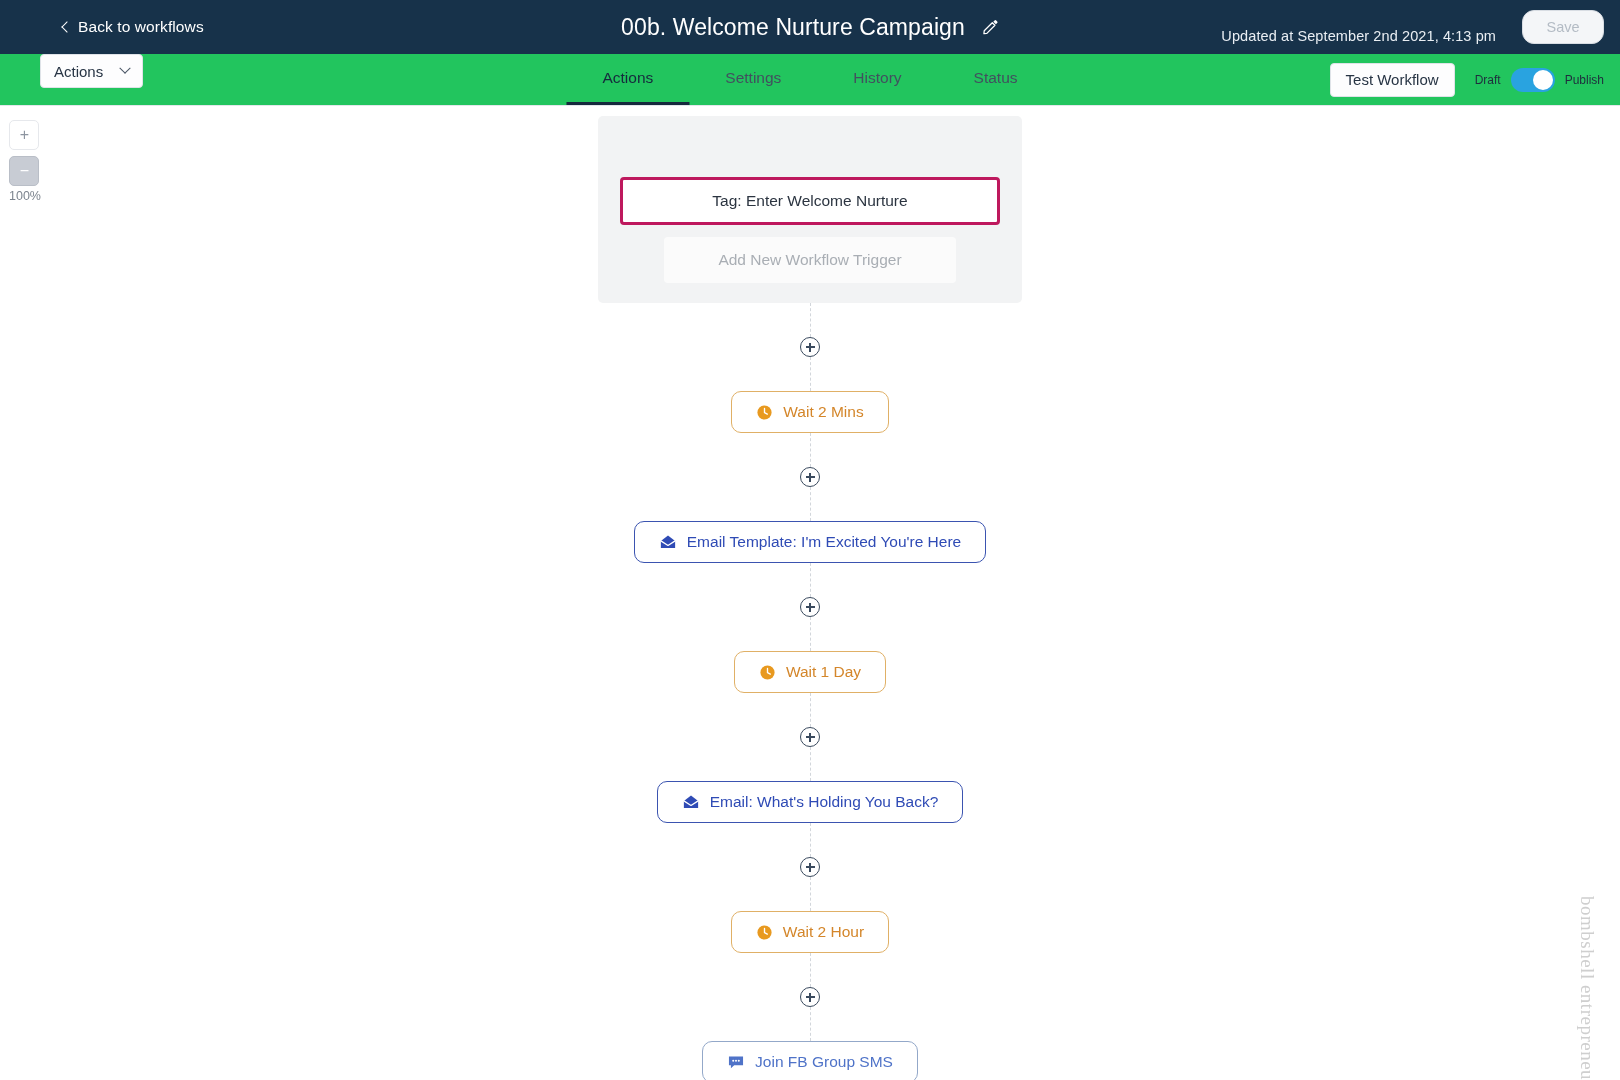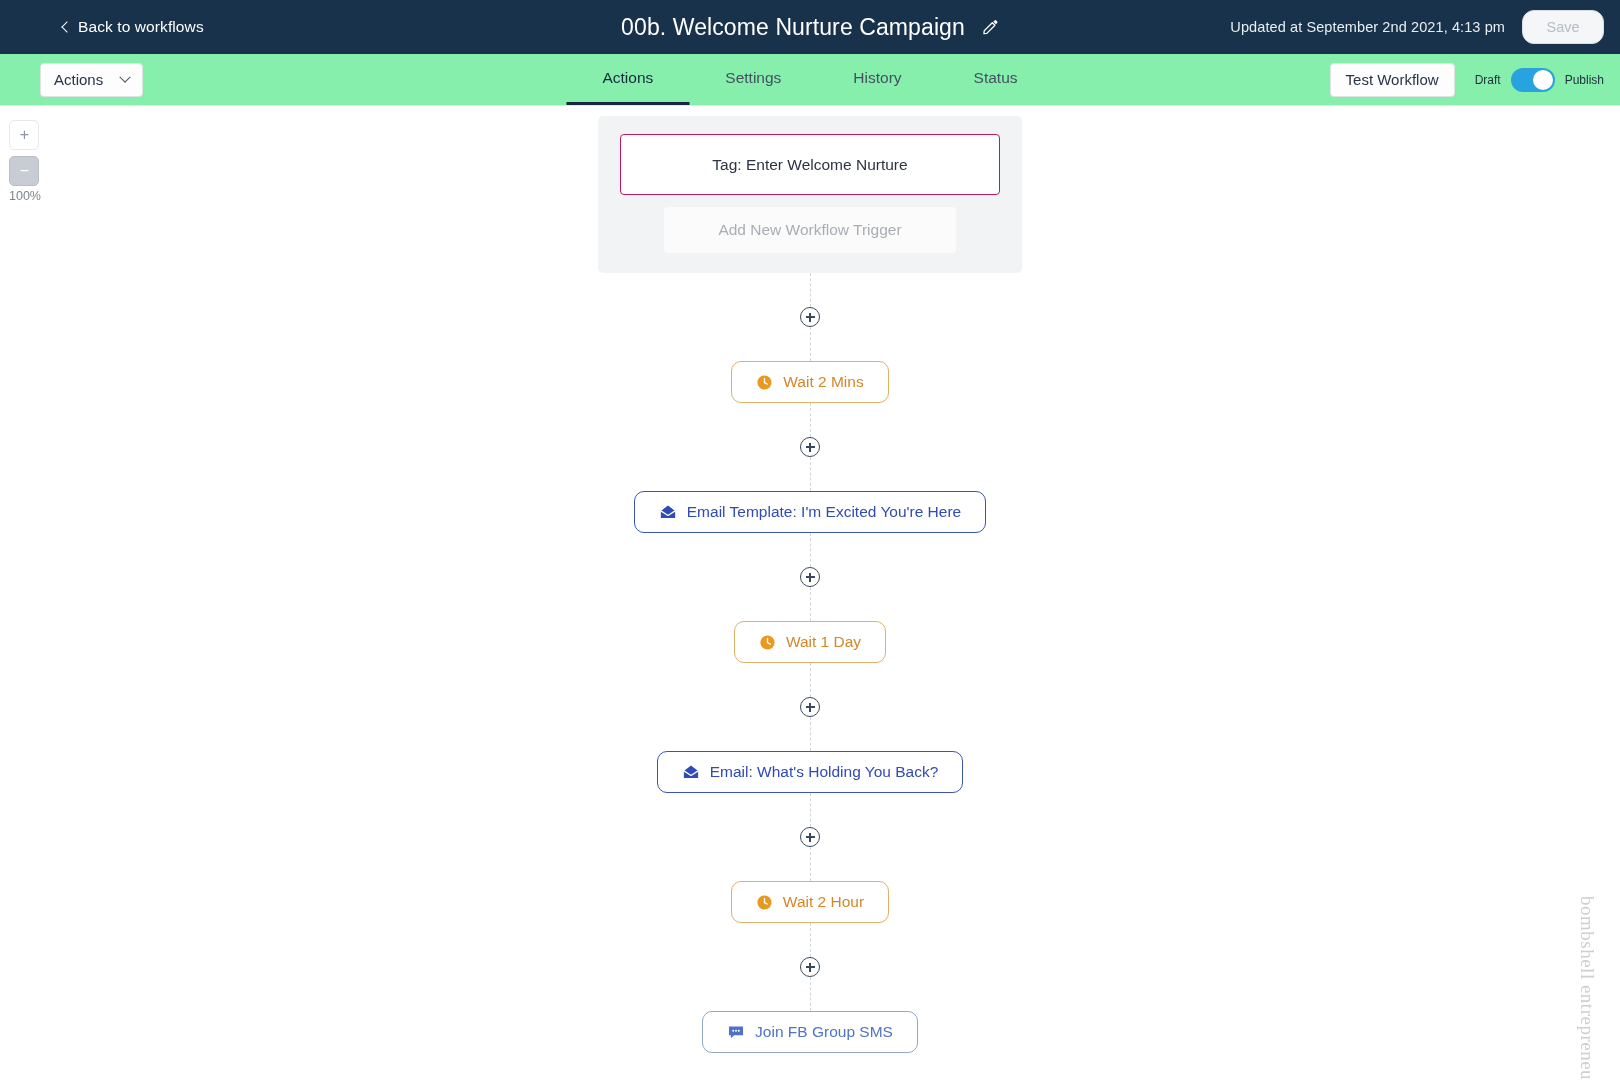--- a/index.html
+++ b/index.html
@@ -40,42 +40,42 @@
     position: absolute;
     left: 50%; top: 50%;
     transform: translate(-50%, -50%);
     display: flex; align-items: center; gap: 17px;
     white-space: nowrap;
   }
   .wf-title { font-size: 23px; font-weight: 400; letter-spacing: .1px; }
   .pencil-icon { width: 17px; height: 17px; display: block; }
   .topbar-right {
     margin-left: auto;
-    display: flex; align-items: center; gap: 17px;
+    display: flex; align-items: flex-end; gap: 26px;
     margin-right: 16px;
   }
   .updated-text { font-size: 14.5px; color: #e9eef3; letter-spacing: .1px; }
   .save-btn {
     width: 82px; height: 34px;
     background: #f4f6f8;
     border: 1px solid #d8dde3;
     border-radius: 12px;
     color: #b4bcc5;
     font-size: 14.5px;
     font-family: inherit;
     cursor: default;
   }
 
   
   .subbar {
     position: relative;
     height: 52px;
-    background: #86efac;
+    background: #22c55e;
     border-bottom: 1px solid #e3e7eb;
-    display: flex; align-items: center;
+    display: flex; 
   }
   .actions-btn {
     margin-left: 40px;
     height: 34px;
     padding: 0 13px;
     background: #fdfdfe;
     border: 1px solid #dfe3e8;
     border-radius: 4px;
     display: flex; align-items: center; gap: 18px;
     font-size: 15px; color: #273444;
@@ -178,27 +178,28 @@
 
   .trigger-panel {
     width: 424px;
     background: #f2f3f4;
     border-radius: 5px;
     padding: 18px 22px 20px 22px;
     display: flex; flex-direction: column; align-items: center;
   }
   .trigger-card {
     width: 100%;
-    height: 61px;
-    background: #ffffff;
-    border: 1px solid #be185d;
+    height: 48px;
+    background: #ffffff;
+    border: 3px solid #be185d;
     border-radius: 4px;
     display: flex; align-items: center; justify-content: center;
     font-size: 15.5px; color: #2b3440;
     cursor: pointer;
+    margin-top: 43px;
   }
   .add-trigger {
     margin-top: 12px;
     width: 292px; height: 46px;
     background: #fbfbfb;
     border-radius: 4px;
     display: flex; align-items: center; justify-content: center;
     font-size: 15.5px; color: #a9aeb4;
     cursor: pointer;
   }

